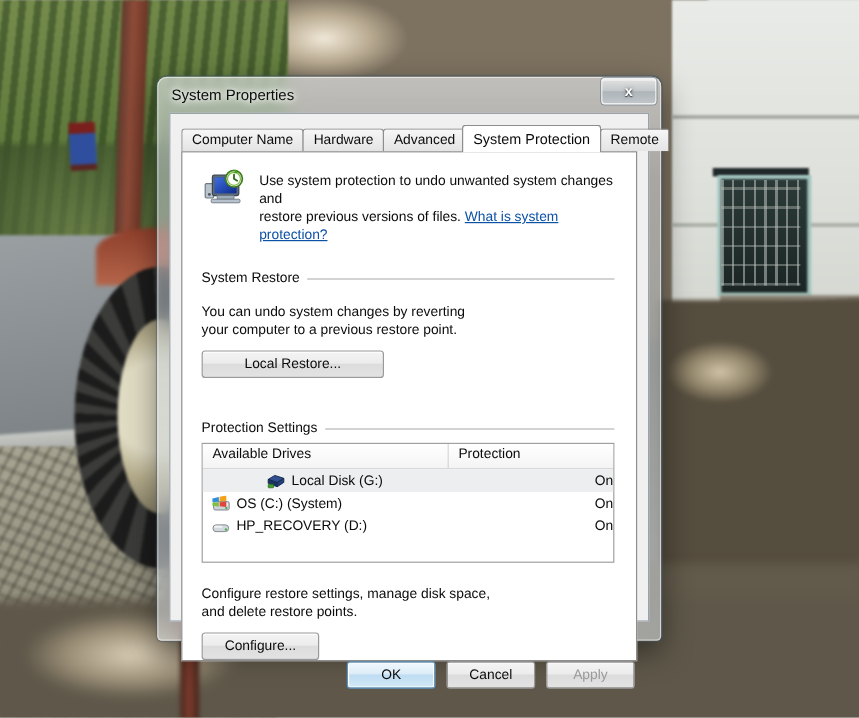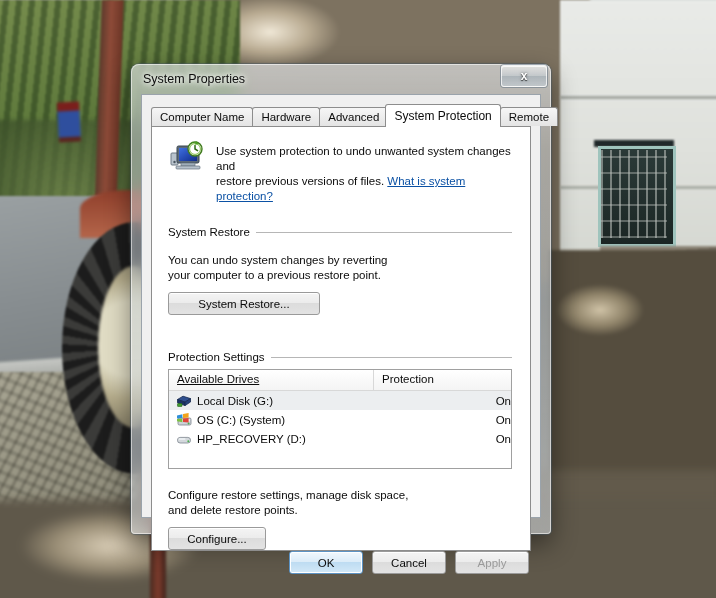--- a/index.html
+++ b/index.html
@@ -416,31 +416,31 @@
     box-sizing: border-box;
   }
   #drive-head {
     display: flex;
     height: 20px;
     background: linear-gradient(#ffffff, #f4f4f4);
     border-bottom: 1px solid #d8d8d8;
     font-size: 11.5px;
     color: #0b0b0b;
   }
-  .col-drive { width: 205px; padding: 3px 0 0 8px; box-sizing: border-box; border-right: 1px solid #d8d8d8; text-decoration: underline; }
+  .col-drive { width: 205px; padding: 3px 0 0 8px; box-sizing: border-box; border-right: 1px solid #d8d8d8; }
   .col-prot  { flex: 1; padding: 3px 0 0 8px; box-sizing: border-box; }
   .drive-row {
     display: flex;
     height: 19px;
     align-items: center;
     font-size: 11.5px;
     color: #0b0b0b;
     cursor: default;
   }
-  .drive-row.selected { background: #eceef0; }
+  .drive-row.selected { background: #eceef0; padding-left: 46px; }
   .drive-name { width: 205px; display: flex; align-items: center; gap: 5px; padding-left: 7px; box-sizing: border-box; }
   .drive-prot { flex: 1; padding-left: 8px; box-sizing: border-box; text-align: right; }
   .dicon { width: 16px; height: 14px; position: relative; flex: none; }
 
   #list-pad { height: 20px; }
 
   
   #footer {
     position: relative;
     z-index: 2;
@@ -541,21 +541,21 @@
         <div class="group" style="margin-top:22px;">
           <div class="group-head">
             <span class="group-title">System Restore</span>
             <span class="group-rule"></span>
           </div>
           <div class="row" style="margin-top:14px;">
             <div class="row-text">
               <span>You can undo system changes by reverting</span><br>
               <span>your computer to a previous restore point.</span>
             </div>
-            <button class="btn wide">System Restore...</button>
+            <button class="btn wide">Local Restore...</button>
           </div>
         </div>
 
         <div class="group" style="margin-top:36px;">
           <div class="group-head">
             <span class="group-title">Protection Settings</span>
             <span class="group-rule"></span>
           </div>
 
           <div id="drive-list" style="margin-top:6px;">

